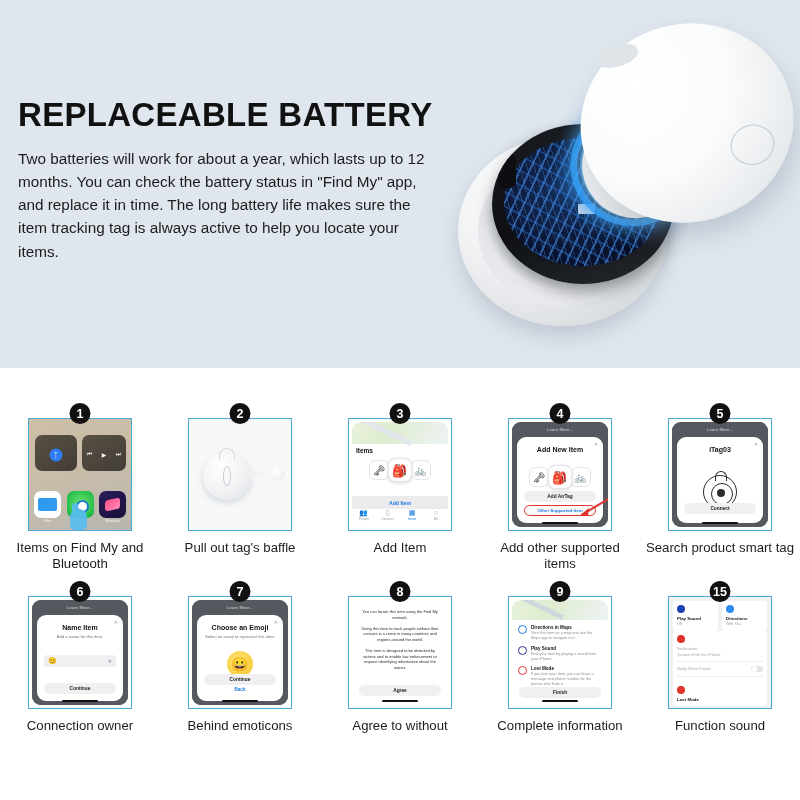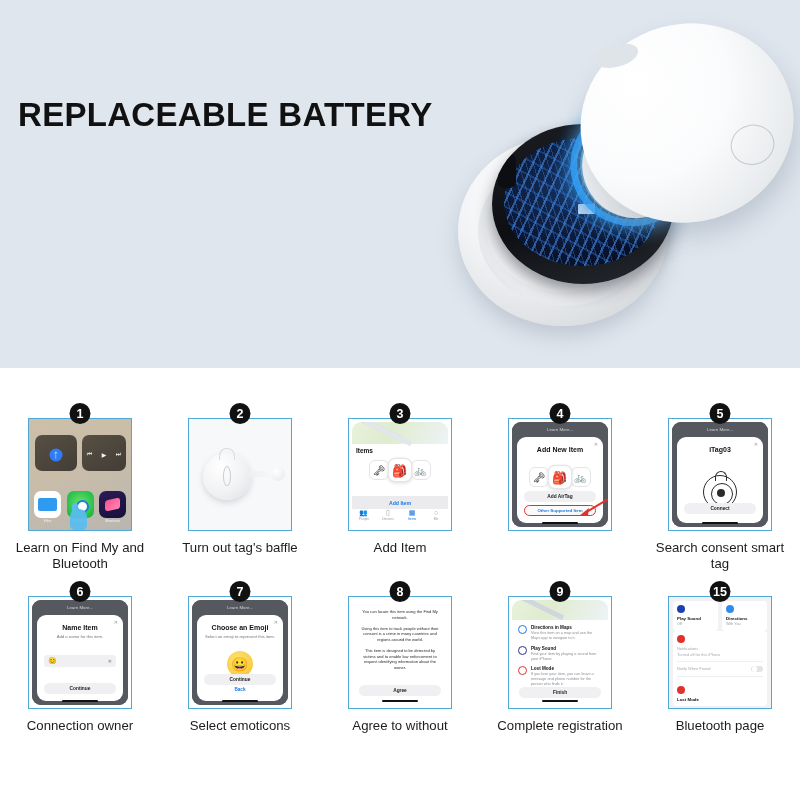--- a/index.html
+++ b/index.html
@@ -327,20 +327,21 @@
   .chev { font-size: 4.6px; color: #c3c7cc; }
 </style>
 </head>
 <body>
 
 <div id="page">
 
   <div class="hero">
     <div class="hero-text">
       <div class="hero-title">REPLACEABLE BATTERY</div>
+      <div class="hero-body">Two batteries will work for about a year, which lasts up to 12 months. You can check the battery status in "Find My" app, and replace it in time. The long battery life makes sure the item tracking tag is always active to help you locate your items.</div>
     </div>
 
     <div class="product">
       <div class="base-shell"></div>
       <div class="base-inner"></div>
       <div class="base-lip"></div>
 
       <div class="module">
         <div class="pcb">
           <div class="pcb-chip"></div>
@@ -393,37 +394,37 @@
                 </div>
                 <div class="app">
                   <div class="app-ic shortcuts"></div>
                   <div class="app-lb">Shortcuts</div>
                 </div>
               </div>
               <div class="hand"></div>
             </div>
           </div>
         </div>
-        <div class="caption">Learn on Find My and Bluetooth</div>
+        <div class="caption">Items on Find My and Bluetooth</div>
       </div>
 
       <div class="cell">
         <div class="panel-wrap">
           <div class="badge">2</div>
           <div class="panel">
             <div class="tagbox">
               <div class="tag-body">
                 <div class="tag-ring"></div>
                 <div class="tag-glyph"></div>
               </div>
               <div class="baffle"></div>
             </div>
           </div>
         </div>
-        <div class="caption">Turn out tag's baffle</div>
+        <div class="caption">Pull out tag's baffle</div>
       </div>
 
       <div class="cell">
         <div class="panel-wrap">
           <div class="badge">3</div>
           <div class="panel">
             <div class="phone">
               <div class="map-strip">
                 <div class="map-road"></div>
                 <div class="map-road b"></div>
@@ -478,20 +479,21 @@
                 <div class="redbox" style="bottom:7px">Other Supported Item</div>
               </div>
               <svg class="arrow" viewBox="0 0 34 18">
                 <line x1="33" y1="1" x2="10" y2="15" stroke="#e0322c" stroke-width="2"></line>
                 <polygon points="4,18 14,10 13,17" fill="#e0322c"></polygon>
               </svg>
               <div class="home-bar"></div>
             </div>
           </div>
         </div>
+        <div class="caption">Add other supported items</div>
       </div>
 
       <div class="cell">
         <div class="panel-wrap">
           <div class="badge">5</div>
           <div class="panel">
             <div class="phone dark">
               <div class="dim-top"></div>
               <div class="learn">Learn More...</div>
               <div class="sheet">
@@ -499,21 +501,21 @@
                 <div class="sheet-title">iTag03</div>
                 <div class="radar">
                   <div class="radar-ring"></div>
                 </div>
                 <div class="pill" style="bottom:9px">Connect</div>
               </div>
               <div class="home-bar"></div>
             </div>
           </div>
         </div>
-        <div class="caption">Search consent smart tag</div>
+        <div class="caption">Search product smart tag</div>
       </div>
     </div>
 
     <div class="row r2">
 
       <div class="cell">
         <div class="panel-wrap">
           <div class="badge">6</div>
           <div class="panel">
             <div class="phone dark">
@@ -548,21 +550,21 @@
                 <div class="sheet-title">Choose an Emoji</div>
                 <div class="sheet-sub">Select an emoji to represent this item.</div>
                 <div class="big-emoji">😀</div>
                 <div class="pill" style="bottom:16px">Continue</div>
                 <div class="link-back">Back</div>
               </div>
               <div class="home-bar"></div>
             </div>
           </div>
         </div>
-        <div class="caption">Select emoticons</div>
+        <div class="caption">Behind emoticons</div>
       </div>
 
       <div class="cell">
         <div class="panel-wrap">
           <div class="badge">8</div>
           <div class="panel">
             <div class="phone">
               <div class="legal">
                 <p>You can locate this item using the Find My network.</p>
                 <p>Using this item to track people without their consent is a crime in many countries and regions around the world.</p>
@@ -603,21 +605,21 @@
                 <div>
                   <div class="feat-t">Lost Mode</div>
                   <div class="feat-d">If you lose your item, you can leave a message and phone number for the person who finds it.</div>
                 </div>
               </div>
               <div class="pill" style="bottom:7px">Finish</div>
               <div class="home-bar"></div>
             </div>
           </div>
         </div>
-        <div class="caption">Complete registration</div>
+        <div class="caption">Complete information</div>
       </div>
 
       <div class="cell">
         <div class="panel-wrap">
           <div class="badge">15</div>
           <div class="panel">
             <div class="fp">
               <div class="fp-cards">
                 <div class="fp-card">
                   <div class="fp-ic"></div>
@@ -650,17 +652,17 @@
                 </div>
               </div>
 
               <div class="fp-block" style="bottom:2px">
                 <div class="fp-ic red"></div>
                 <div class="fp-t">Lost Mode</div>
               </div>
             </div>
           </div>
         </div>
-        <div class="caption">Bluetooth page</div>
+        <div class="caption">Function sound</div>
       </div>
     </div>
   </div>
 </div>
 
 </body></html>

